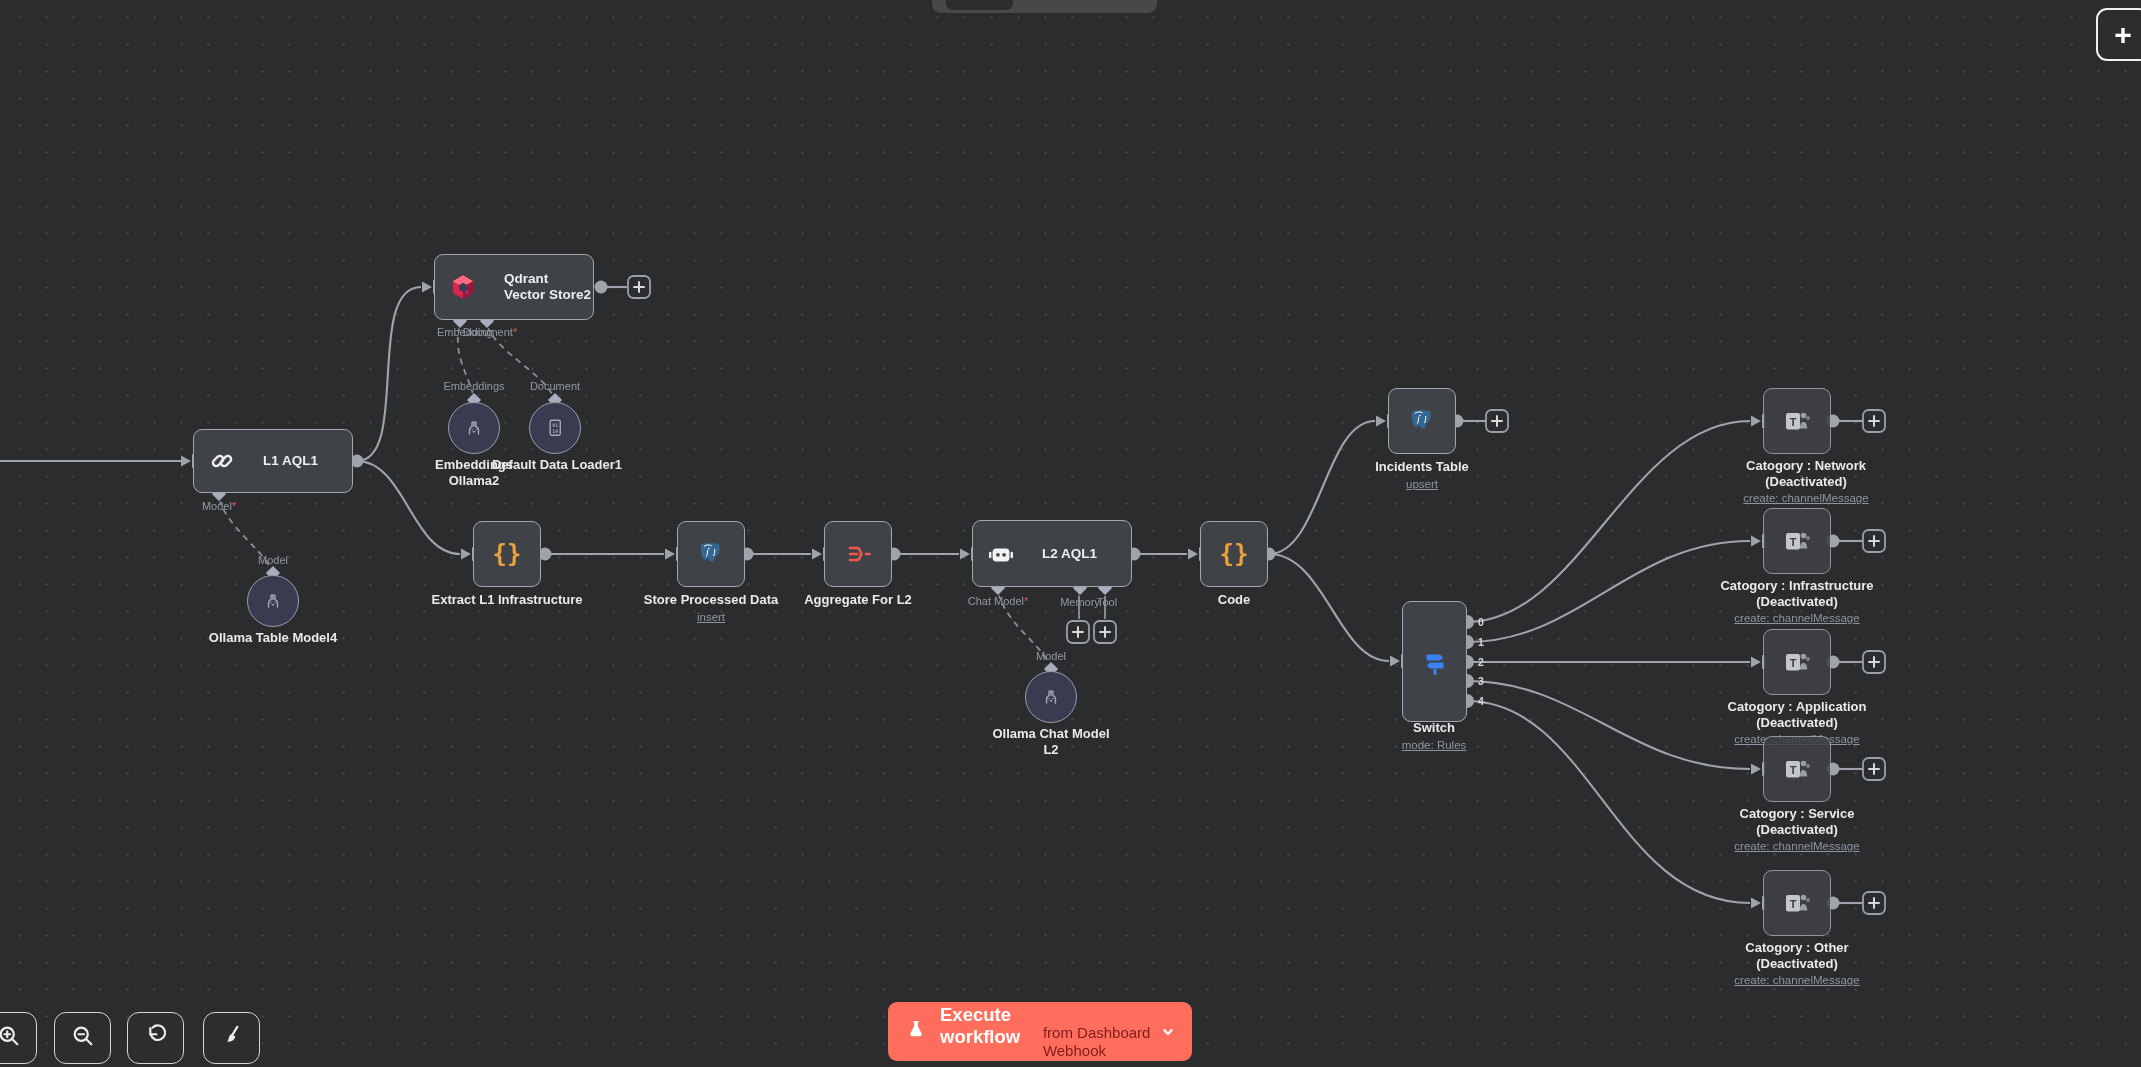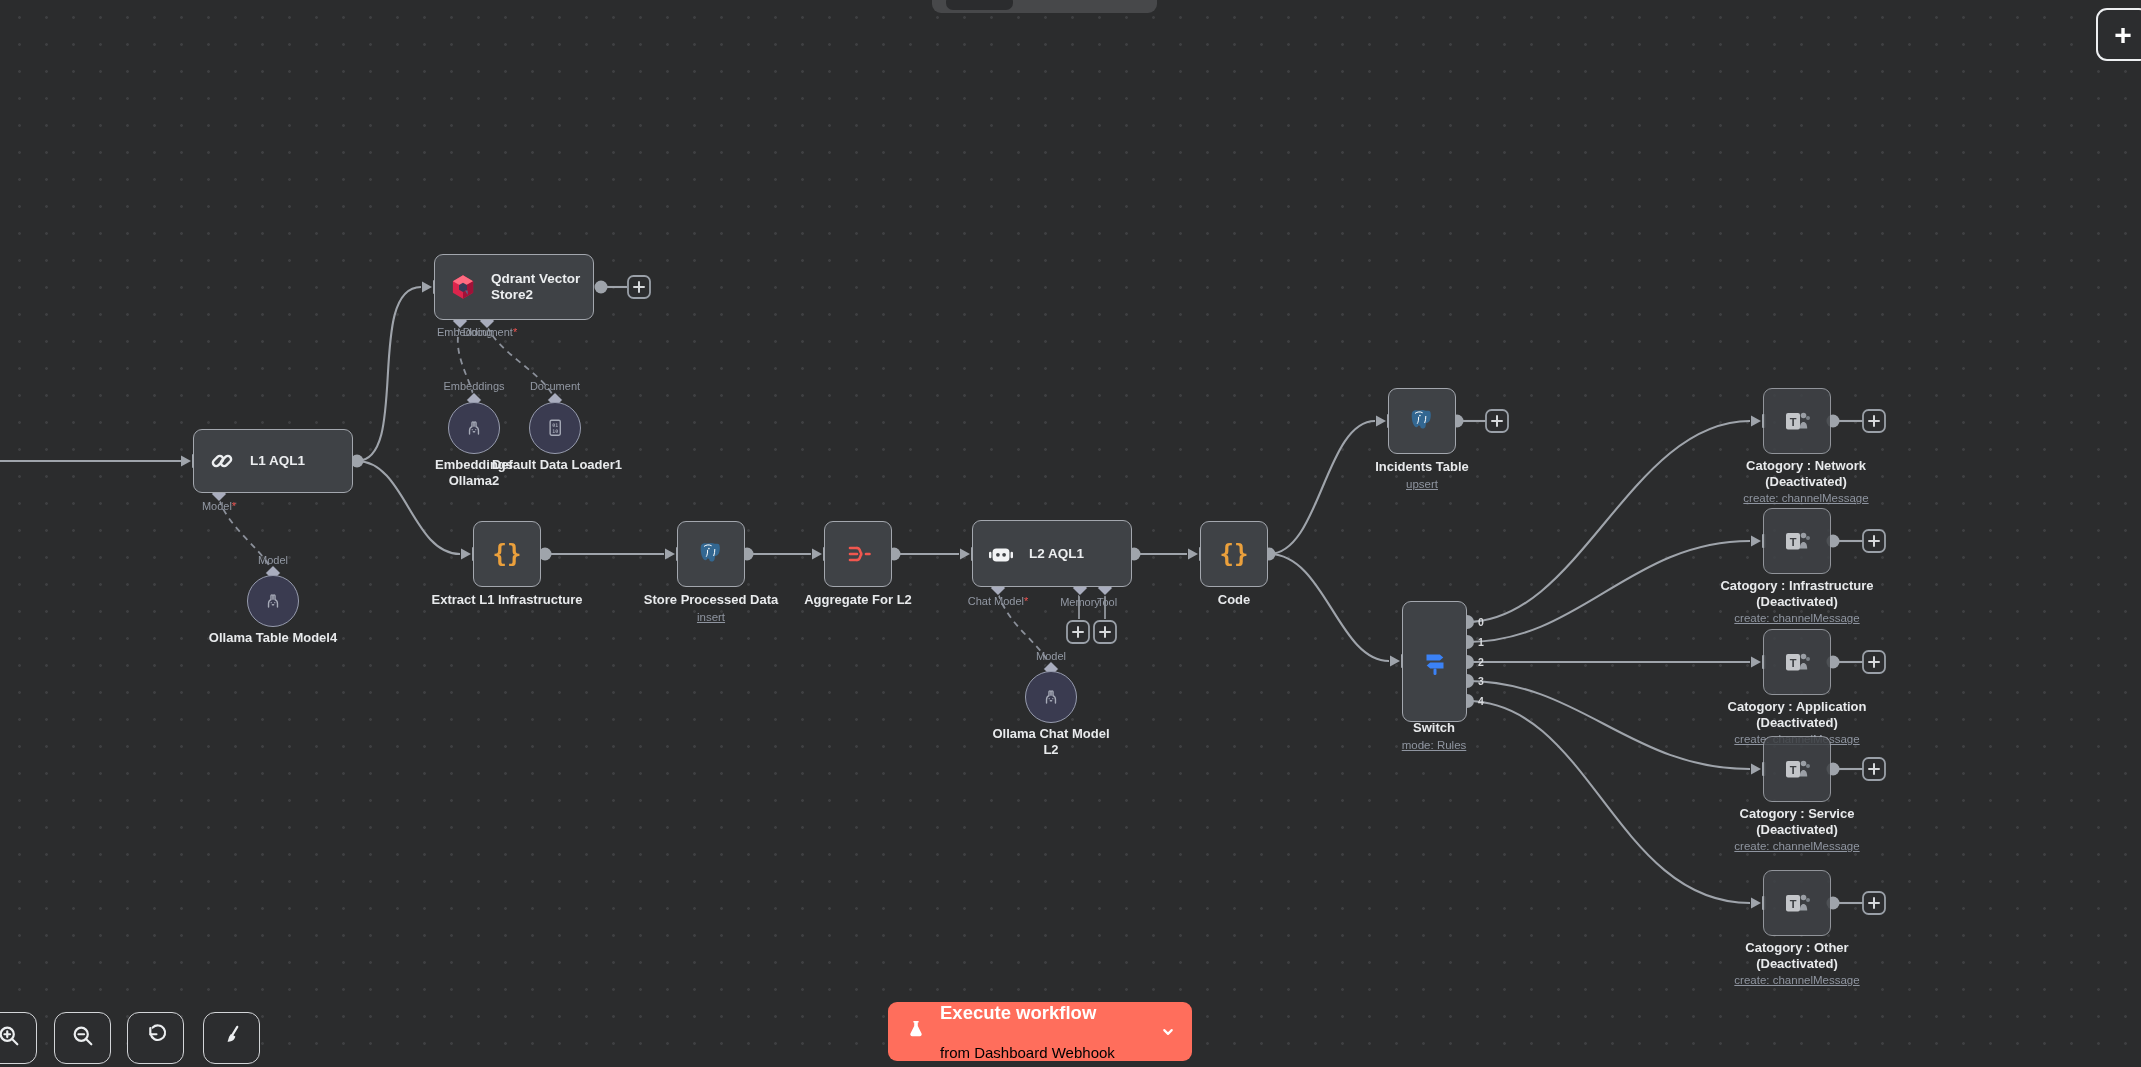--- a/index.html
+++ b/index.html
@@ -19,21 +19,21 @@
   .wire{stroke:#9fa4ab;stroke-width:2.1;fill:none;}
   .wire.dashed{stroke:#8b909a;stroke-width:1.8;stroke-dasharray:6 5;}
   .portlabel{fill:#9298a3;font-size:11px;}
   .req{fill:#ef5350;}
   .outlabel{fill:#d8dadd;font-size:10.5px;font-weight:bold;}
 
   .node{
     position:absolute;z-index:2;box-sizing:border-box;
     background:#3f4246;border:1.7px solid #a3a7ae;border-radius:9px;
   }
-  .node.lg{width:160px;display:flex;align-items:center;padding-left:13px;gap:13px;}
+  .node.lg{width:160px;display:flex;align-items:center;padding-left:13px;gap:26px;}
   .node.sq{width:68px;height:66px;display:flex;align-items:center;justify-content:center;}
   .node.circle{width:52px;height:52px;border-radius:50%;background:#3a3b50;
     border:1.6px solid #979cae;display:flex;align-items:center;justify-content:center;}
   .node.switch{width:65px;height:121px;display:flex;align-items:center;justify-content:center;}
   .node.deact{opacity:.85;}
   .ntitle{color:#eceef0;font-size:13.5px;font-weight:bold;line-height:16px;}
   .nicon{display:flex;align-items:center;justify-content:center;}
 
   .nlabel{
     position:absolute;z-index:2;transform:translateX(-50%);
@@ -53,23 +53,23 @@
   }
   .ctrl{
     position:absolute;top:1012px;width:57px;height:52px;z-index:3;box-sizing:border-box;
     background:#2c2d2f;border:1.7px solid #d3d5d8;border-radius:12px;
     display:flex;align-items:center;justify-content:center;
   }
   .execbar{
     position:absolute;left:888px;top:1002px;width:304px;height:59px;z-index:4;box-sizing:border-box;
     background:#ff6e5c;border-radius:9px;display:flex;align-items:center;padding:0 14px 0 16px;
   }
-  .execbar .txt{margin-left:12px;display:flex;flex-direction:column;}
+  .execbar .txt{margin-left:12px;display:flex;flex-direction:row;}
   .execbar .t1{color:#fff;font-size:18.5px;font-weight:bold;line-height:22px;}
-  .execbar .t2{color:#000000;font-size:15px;line-height:18px;margin-top:20px;}
+  .execbar .t2{color:#7f1d1d;font-size:15px;line-height:18px;margin-top:20px;}
   .execbar .chev{margin-left:auto;display:flex;align-items:center;}
 </style>
 </head>
 <body>
 
 <div class="canvas"></div>
 
 <svg class="wires" width="2141" height="1067">
   <defs>
     <g id="inmark" fill="#9fa4ab">

